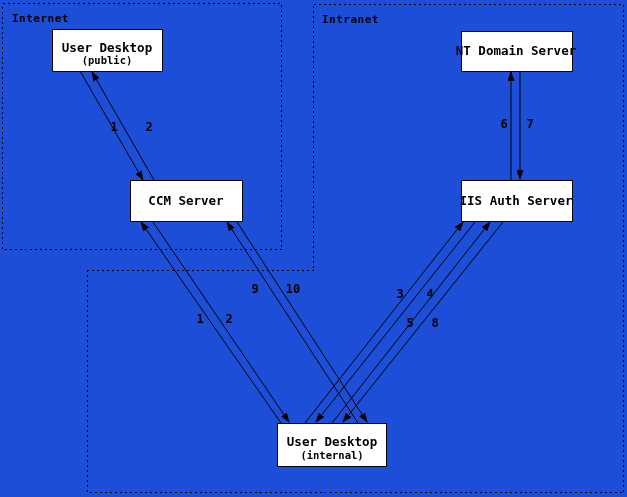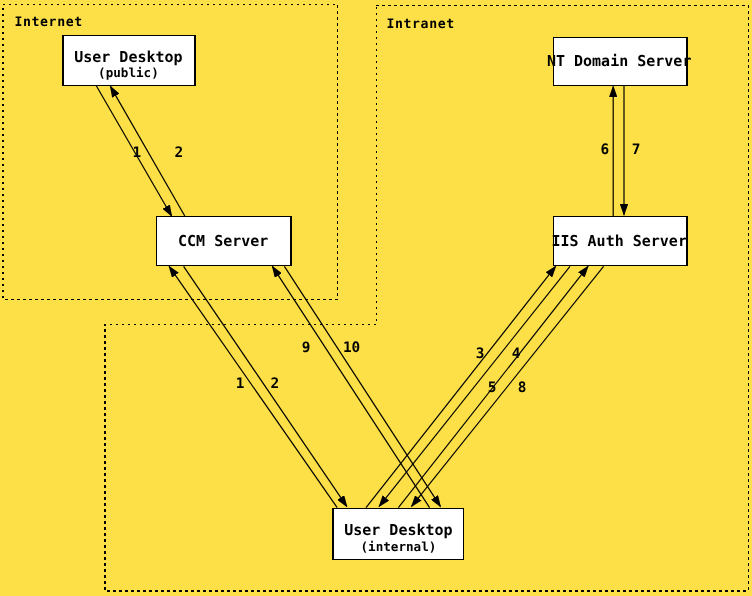--- a/index.html
+++ b/index.html
@@ -1,19 +1,19 @@
 <!DOCTYPE html>
 <html><head>
 <meta charset="utf-8">
 <style>
   html,body{margin:0;padding:0;background:#ffffff;}
   .canvas{
     position:relative;
     width:627px;height:497px;
-    background:#fde047;
+    background:#1d4ed8;
     font-family:"DejaVu Sans Mono",monospace;
   }
   svg text{
     font-family:"DejaVu Sans Mono",monospace;
     font-weight:bold;
     fill:#000000;
   }
   .region{
     fill:none;stroke:#000000;stroke-width:1;
     stroke-dasharray:2 3;

